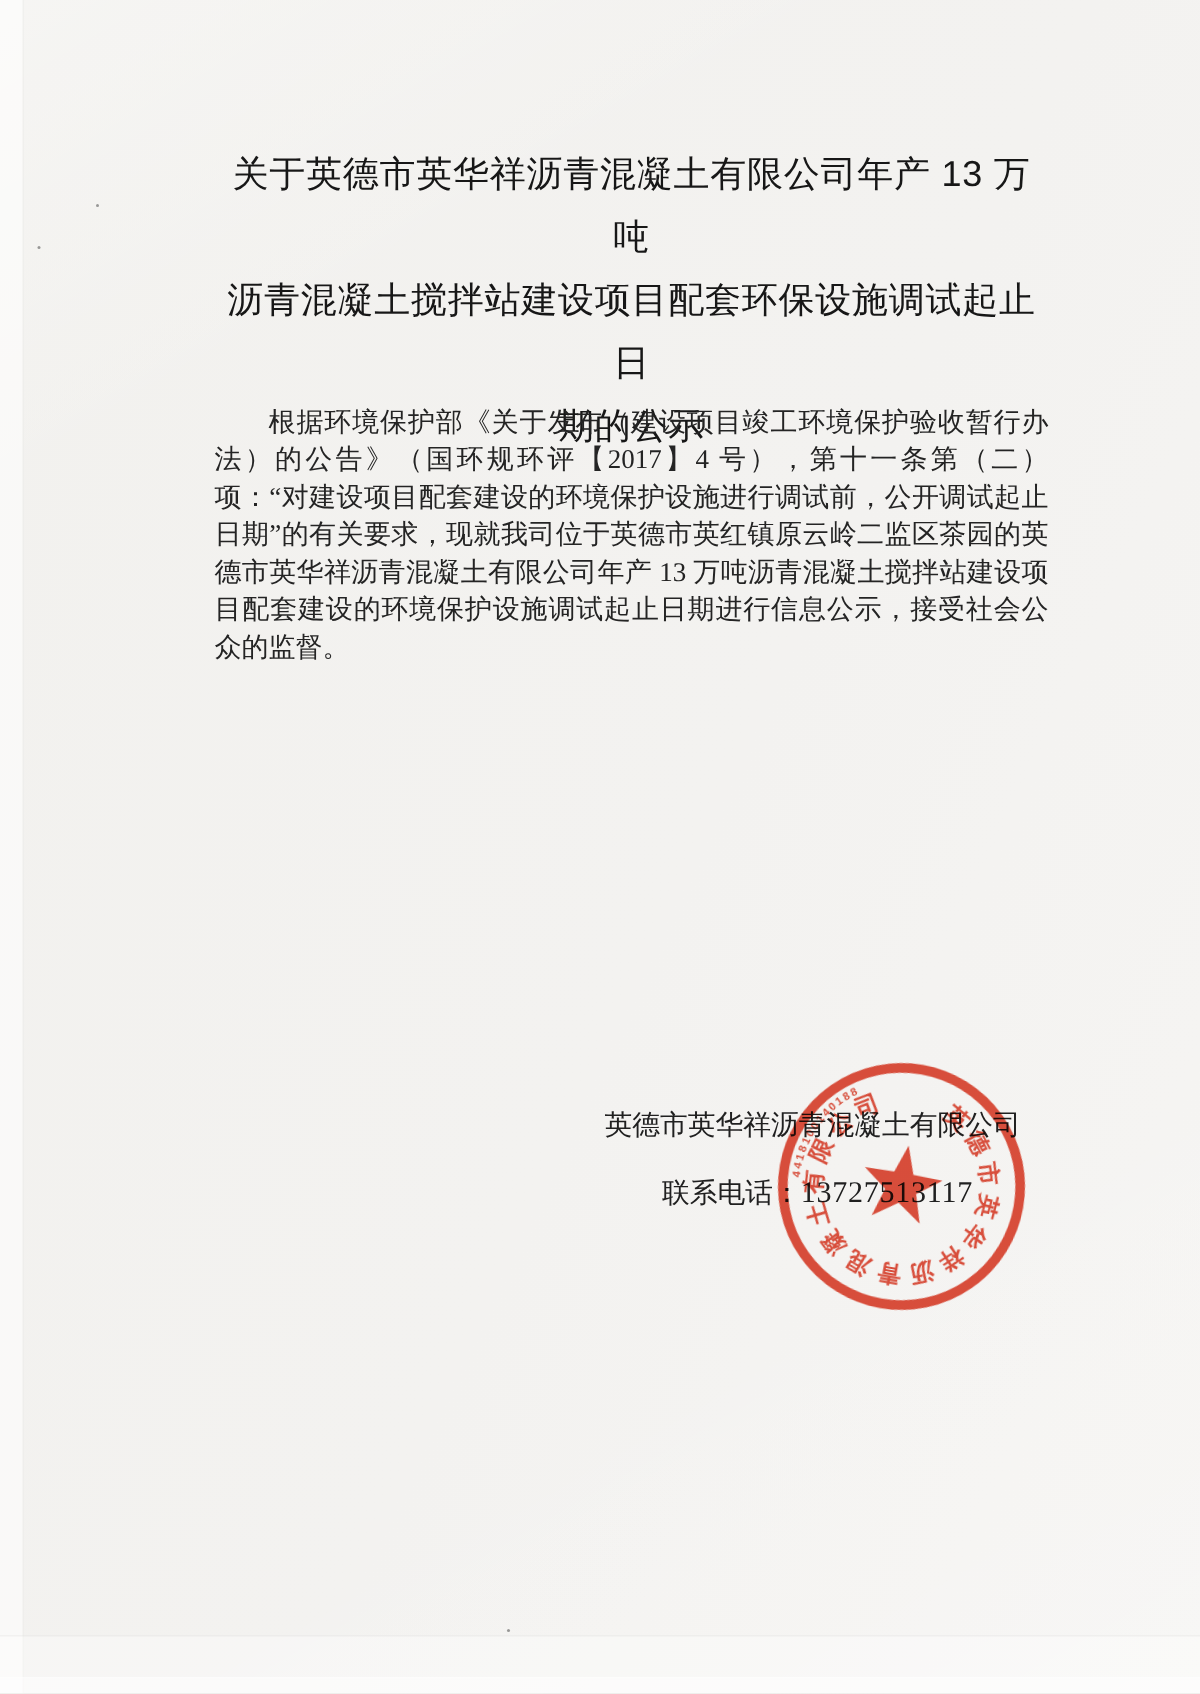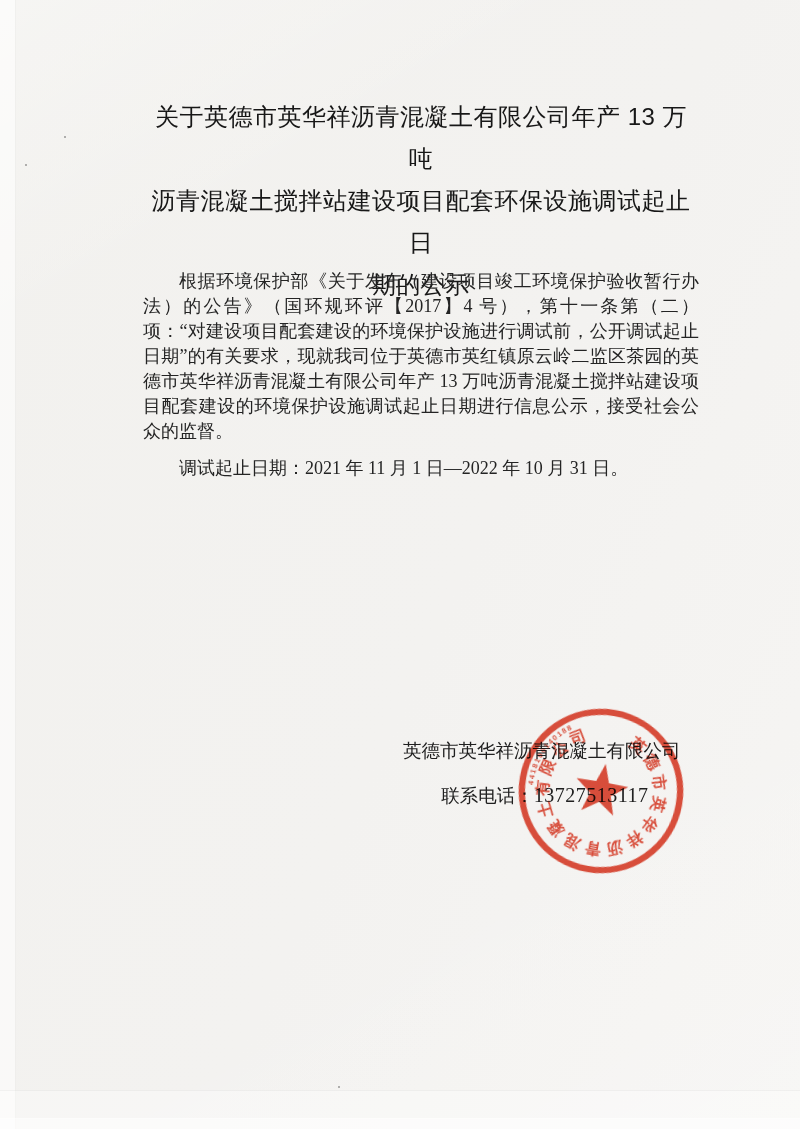--- a/index.html
+++ b/index.html
@@ -89,21 +89,20 @@
   <div class="speck" style="left:64px;top:136px"></div>
   <div class="speck" style="left:25px;top:164px"></div>
   <div class="speck" style="left:338px;top:1086px"></div>
 
   <h1 class="title">关于英德市英华祥沥青混凝土有限公司年产 13 万吨
 沥青混凝土搅拌站建设项目配套环保设施调试起止日
 期的公示</h1>
 
   <div class="body-text">
     <p>根据环境保护部《关于发布（建设项目竣工环境保护验收暂行办法）的公告》（国环规环评【2017】4 号），第十一条第（二）项：“对建设项目配套建设的环境保护设施进行调试前，公开调试起止日期”的有关要求，现就我司位于英德市英红镇原云岭二监区茶园的英德市英华祥沥青混凝土有限公司年产 13 万吨沥青混凝土搅拌站建设项目配套建设的环境保护设施调试起止日期进行信息公示，接受社会公众的监督。</p>
-    <p class="p-dates">调试起止日期：2021 年 11 月 1 日—2022 年 10 月 31 日。</p>
   </div>
 
   <div class="signature">
     <div>英德市英华祥沥青混凝土有限公司</div>
     <div class="phone-line"><span>联系电话：</span><span class="phone-number">13727513117</span></div>
   </div>
 
   <div class="seal">
     <svg viewBox="-100 -100 200 200" width="184" height="184">
       <defs>

